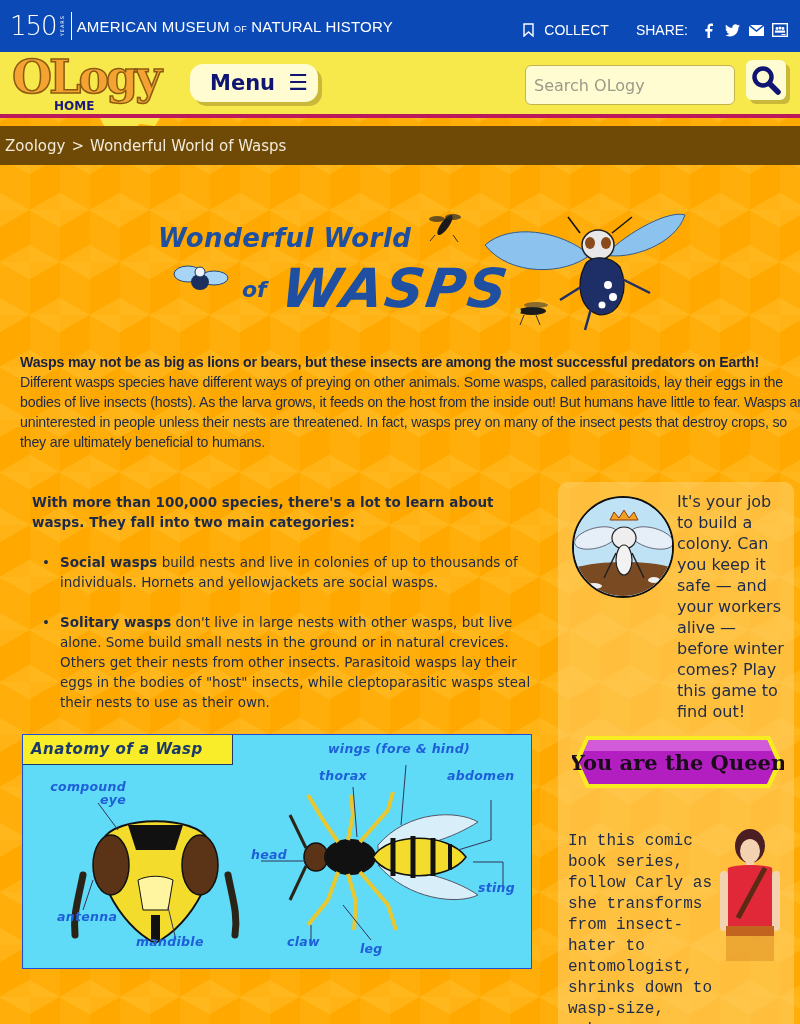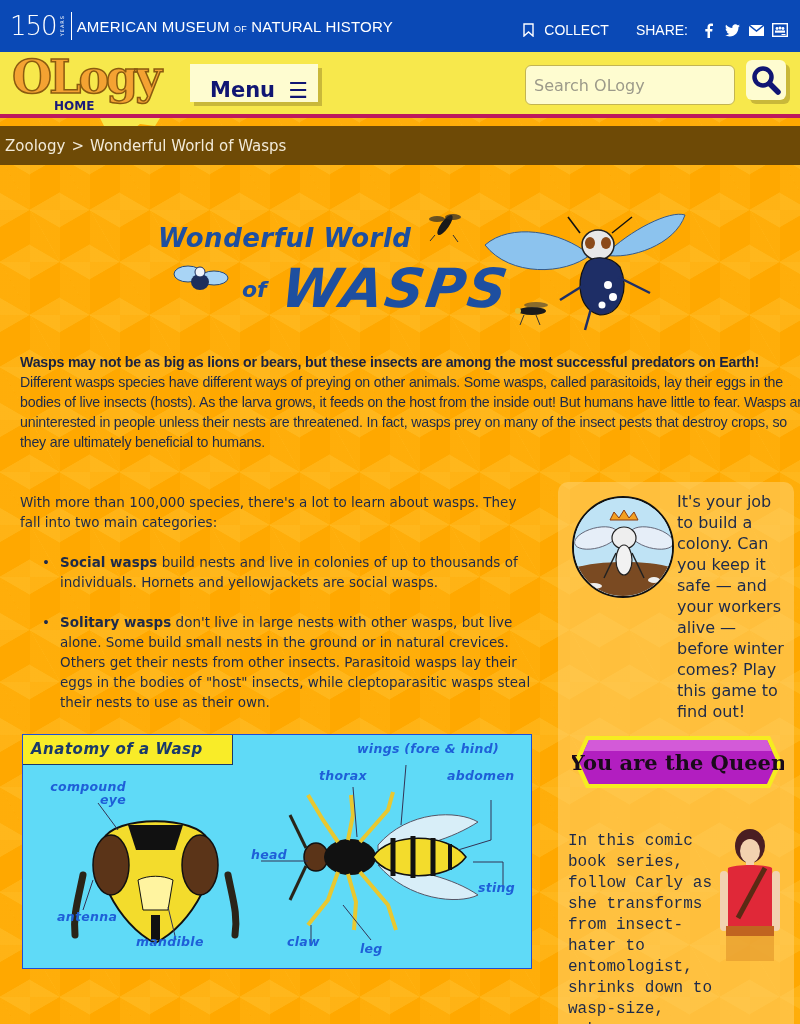--- a/index.html
+++ b/index.html
@@ -56,23 +56,23 @@
     font-family: "DejaVu Serif", serif; font-size: 46px; font-weight: bold;
     color: #f4a232; -webkit-text-stroke: 1.5px #8a5a10; letter-spacing: -3px;
     line-height: 1;
   }
   .ology-home {
     position: absolute; left: 44px; top: 45px;
     font-family: "DejaVu Sans", sans-serif; font-weight: bold; font-size: 12px; color: #1a1a7a;
   }
   .menu-btn {
     position: absolute; left: 190px; top: 12px; width: 128px; height: 38px;
-    background: #fefcd0; border-radius: 0;
+    background: #fefcd0; border-radius: 13px;
     box-shadow: 4px 4px 0 #c9b83a;
-    display: flex; align-items: flex-end; justify-content: space-between;
+    display: flex; align-items: center; justify-content: space-between;
     padding: 0 10px 0 20px; cursor: pointer;
   }
   .menu-label { font-family: "DejaVu Sans", sans-serif; font-weight: bold; font-size: 21px; color: #101573; }
   .menu-icon { font-size: 22px; color: #101573; line-height: 1; }
   .search-input {
     position: absolute; left: 525px; top: 13px; width: 210px; height: 40px;
     background: #fefcd0; border: 1px solid #c3b452; border-radius: 6px;
     font-family: "DejaVu Sans", sans-serif; font-size: 16px; color: #333;
     padding: 0 8px; outline: none;
   }
@@ -117,21 +117,21 @@
     font-family: "Liberation Sans Narrow", "Liberation Sans", sans-serif;
     font-size: 14.2px; line-height: 20px; color: #1d2a4a;
     letter-spacing: -0.2px;
   }
   .intro b { color: #1a2240; }
 
   .categories {
     position: absolute; left: 20px; top: 327px; width: 520px;
     font-family: "DejaVu Sans", sans-serif; font-size: 13.5px; line-height: 20px; color: #1d2a4a;
   }
-  .categories .lead { font-weight: normal; margin-bottom: 20px; }
+  .categories .lead { font-weight: bold; margin-bottom: 20px; margin-left: 12px; }
   .categories ul { list-style: none; padding-left: 40px; }
   .categories li { position: relative; margin-bottom: 20px; }
   .categories li::before { content: "•"; position: absolute; left: -18px; top: 0; }
 
   
   .anatomy {
     position: absolute; left: 22px; top: 569px; width: 510px; height: 235px;
     background: #5fdaf7; border: 1px solid #1d4ed8;
     overflow: hidden;
   }
@@ -358,21 +358,21 @@
         <line x1="480" y1="155" x2="480" y2="127"></line>
           <line x1="480" y1="127" x2="450" y2="127"></line>
         <line x1="288" y1="210" x2="288" y2="190"></line>
         <line x1="348" y1="205" x2="320" y2="170"></line>
       </g>
     </svg>
 
     <span class="alabel" style="left:18px; top:45px; text-align:right; width:85px;">compound eye</span>
     <span class="alabel" style="left:34px; top:175px;">antenna</span>
     <span class="alabel" style="left:113px; top:200px;">mandible</span>
-    <span class="alabel" style="left:305px; top:7px;margin-left:29px;">wings (fore &amp; hind)</span>
+    <span class="alabel" style="left:305px; top:7px;">wings (fore &amp; hind)</span>
     <span class="alabel" style="left:296px; top:34px;">thorax</span>
     <span class="alabel" style="left:424px; top:34px;">abdomen</span>
     <span class="alabel" style="left:228px; top:113px;">head</span>
     <span class="alabel" style="left:455px; top:146px;">sting</span>
     <span class="alabel" style="left:264px; top:200px;">claw</span>
     <span class="alabel" style="left:337px; top:207px;">leg</span>
   </figure>
 
   <aside class="sidebar">
     <a class="queen-img">

